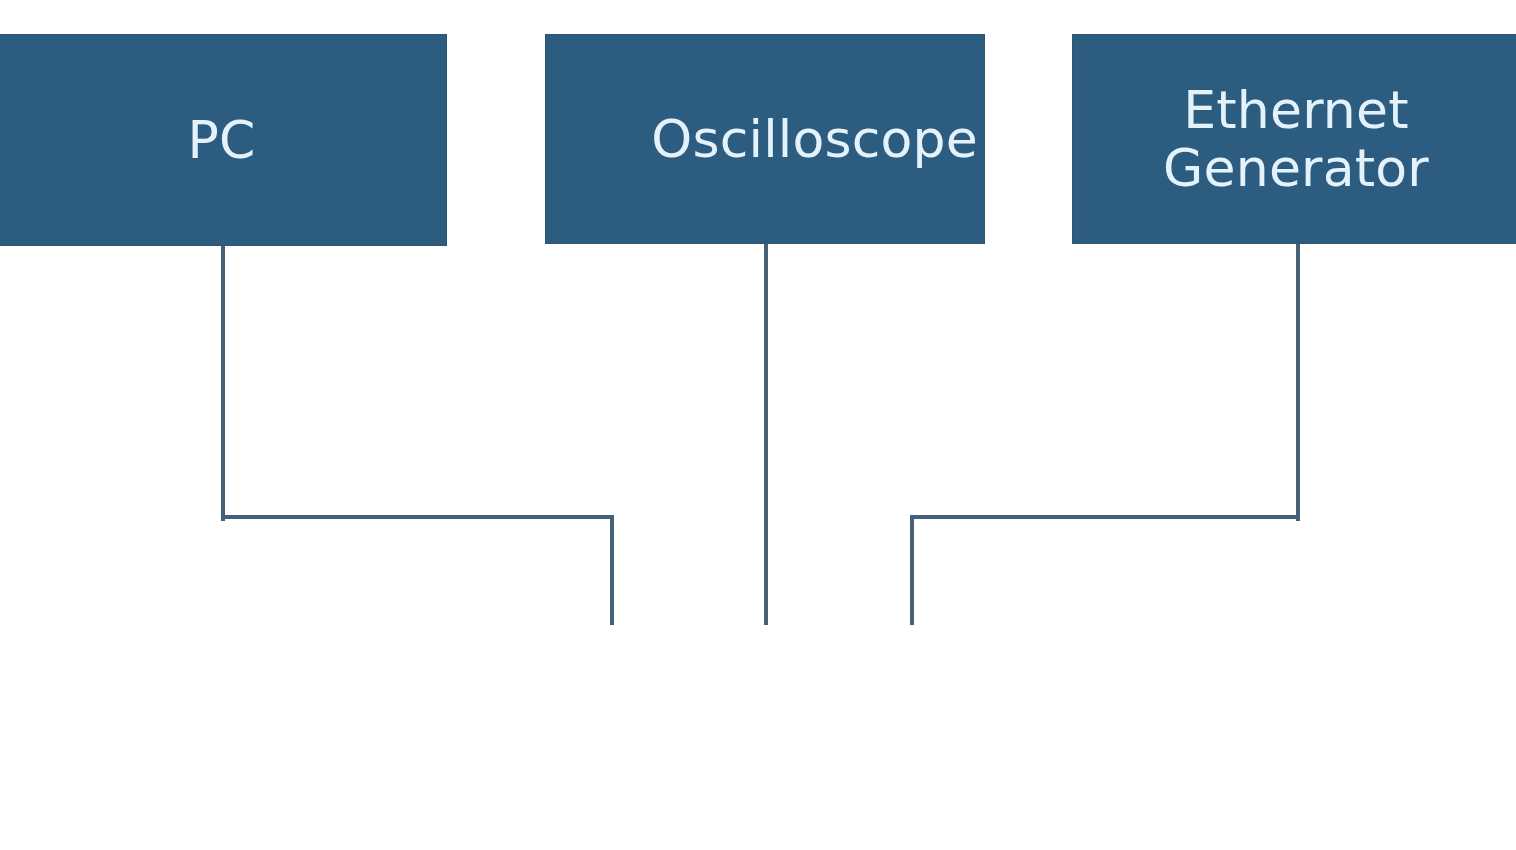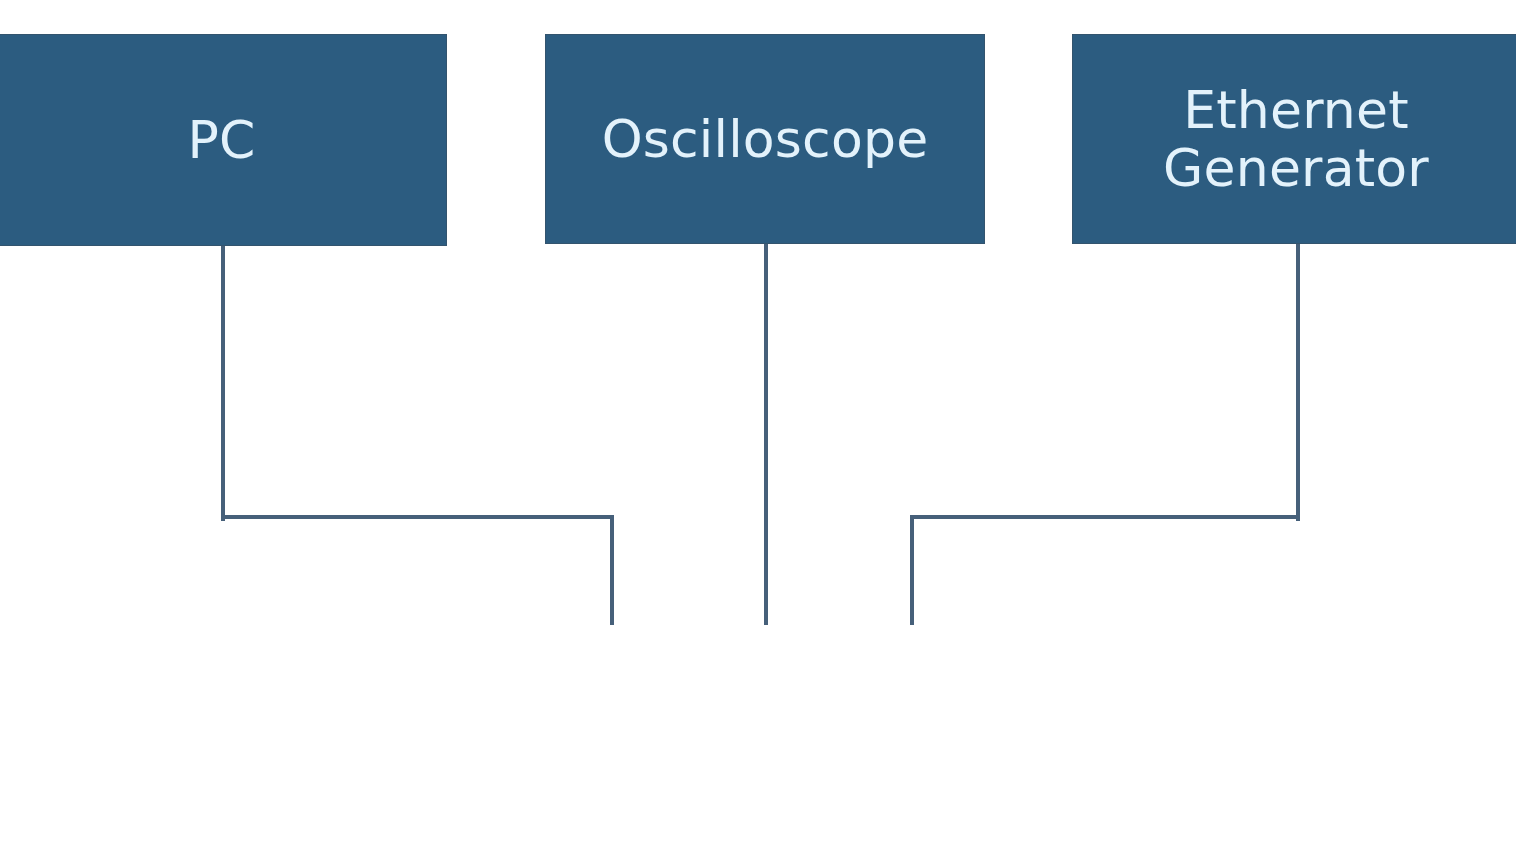--- a/index.html
+++ b/index.html
@@ -34,21 +34,21 @@
     z-index: 2;
   }
   .node .label {
     display: block;
     white-space: pre-line;
     padding: 0 6px;
   }
 
   
   #node-pc         { left: -4px;   top: 34px;  width: 451px; height: 212px; font-size: 52px; }
-  #node-scope      { left: 545px;  top: 34px;  width: 440px; height: 210px; font-size: 52px; }
+  #node-scope      { left: 545px;  top: 34px;  width: 440px; height: 210px; font-size: 52px; justify-content: flex-end; }
   #node-funcgen    { left: 1072px; top: 34px;  width: 448px; height: 210px; font-size: 52px; }
   #node-router     { left: 515px;  top: 618px; width: 494px; height: 209px; font-size: 52px; }
 
   
   .wire {
     position: absolute;
     background: #46607a;
     z-index: 1;
   }
   .wire-v { width: 4px; }

